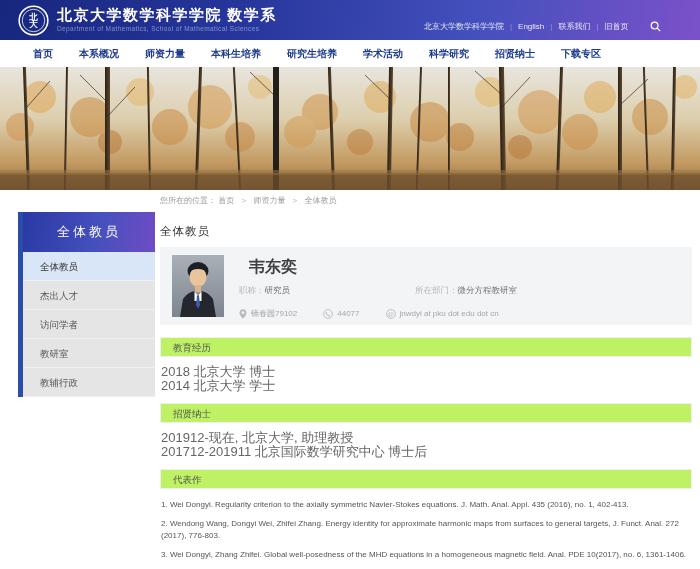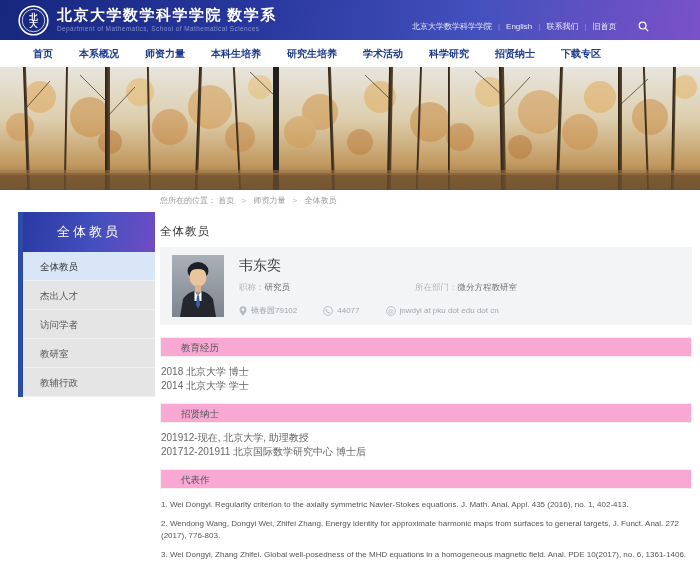--- a/index.html
+++ b/index.html
@@ -18,21 +18,21 @@
   .logo-seal { width:31px; height:31px; flex:0 0 auto; margin-right:8px; }
   .title-wrap { display:flex; flex-direction:column; }
   .site-title-cn {
     color:#fff; font-size:15px; font-weight:bold; letter-spacing:1.5px;
     font-family:"Liberation Serif","DejaVu Serif",serif; line-height:17px;
   }
   .site-title-en {
     color:rgba(210,220,255,.55); font-size:6.5px; letter-spacing:.4px; line-height:9px;
   }
   .top-links {
-    position:absolute; left:412px; top:0; height:52px;
+    position:absolute; left:424px; top:0; height:52px;
     display:flex; align-items:center; font-size:8px; color:rgba(255,255,255,.88);
   }
   .top-link { cursor:pointer; white-space:nowrap; }
   .top-sep { color:rgba(255,255,255,.35); margin:0 6px; }
   .search-btn { margin-left:22px; cursor:pointer; display:flex; align-items:center; }
 
   
   .main-nav {
     height:27px; background:#fff; display:flex; align-items:center; padding-left:33px;
   }
@@ -72,36 +72,36 @@
   .sidebar-item.active { background:#d9e6f7; color:#333; }
 
   .main-col { position:absolute; left:160px; top:0; width:532px; padding-top:12px; }
   .page-title { font-size:11.5px; color:#333; letter-spacing:1px; margin-bottom:8px; }
 
   .profile-card {
     background:#f3f4f6; height:78px; padding:8px 12px; display:flex;
   }
   .profile-photo { width:52px; height:62px; flex:0 0 auto; }
   .profile-info { margin-left:15px; flex:1; padding-top:2px; }
-  .profile-name { font-size:14px; font-weight:normal; color:#3f3f3f; margin-bottom:7px; }
+  .profile-name { font-size:16px; font-weight:bold; color:#3f3f3f; margin-bottom:7px;margin-left:10px; }
   .profile-meta { display:flex; font-size:8.5px; margin-bottom:11px; }
   .meta-group { width:176px; display:flex; }
   .meta-label { color:#b3b6ba; }
   .meta-value { color:#6d7075; }
   .profile-contact { display:flex; font-size:8px; color:#a2a7ad; }
   .contact-item { display:flex; align-items:center; margin-right:26px; }
   .contact-item svg { margin-right:4px; }
 
   .section-bar {
-    height:20px; line-height:19px; background:#f9a8d4; border:1px solid #efefef;
-    padding-left:20px; font-size:9.5px; color:#555; margin-top:12px;
+    height:20px; line-height:19px; background:#bef264; border:1px solid #efefef;
+    padding-left:12px; font-size:9.5px; color:#555; margin-top:12px;
   }
   .section-bar.flow { margin-top:0; }
   .section-lines { padding:8px 1px 10px; }
-  .section-lines p { font-size:10px; color:#666; line-height:14px; }
+  .section-lines p { font-size:13px; color:#666; line-height:14px; }
 
   .pub-lines { padding:10px 1px 0; }
   .pub-lines p { font-size:8px; color:#555; line-height:12px; margin-bottom:7px; }
 </style>
 </head>
 <body>
 
 <div class="page">
 
   <div class="site-header">

